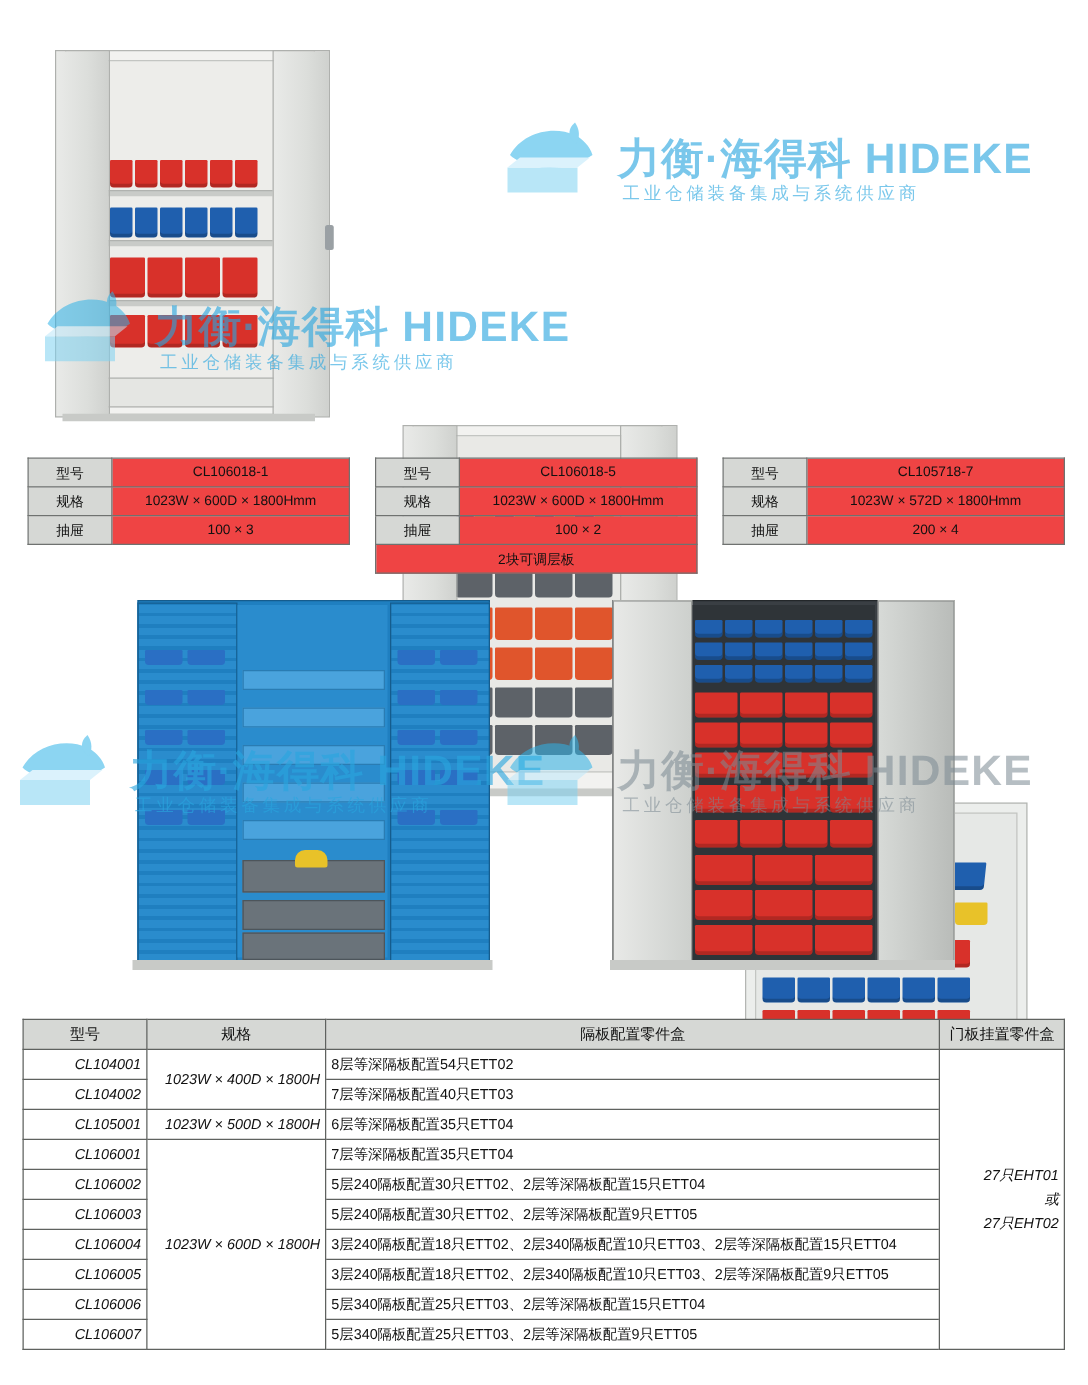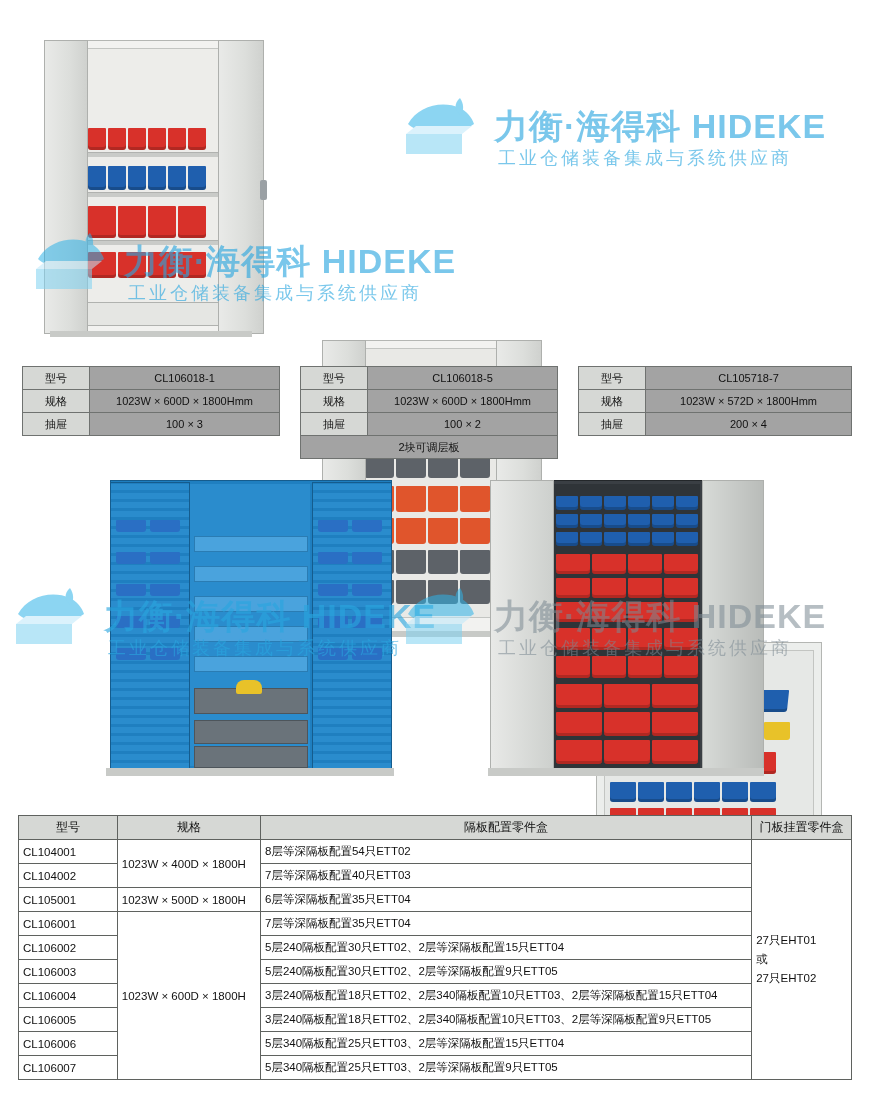--- a/index.html
+++ b/index.html
@@ -28,36 +28,36 @@
   .bin.blue2{background:#2a6fc4;}
   .bin.yellow{background:#e8c229;}
   .bin.dgrey{background:#5d6268;}
   .bin.orange{background:#e0552c;}
   .shelfline{position:absolute;background:#c9cbc8;border-top:1px solid #b0b2af;}
 
   
   .spectable{position:absolute;border-collapse:collapse;font-size:11px;}
   .spectable td{border:1px solid #6f7270;text-align:center;padding:3px 2px;height:16px;}
   .spectable .lbl{background:#d6d8d5;width:62px;font-size:11px;}
-  .spectable .val{background:#a3a3a3;}
+  .spectable .val{background:#ef4444;}
 
   
   .bigtable{position:absolute;left:18px;top:815px;width:834px;border-collapse:collapse;font-size:11.5px;}
   .bigtable td,.bigtable th{border:1px solid #5f625f;padding:2px 4px;height:19px;}
   .bigtable th{background:#d6d8d5;font-weight:normal;text-align:center;font-size:12px;}
   .bigtable td{background:#fff;}
-  .c{text-align:left;}
+  .c{text-align:right;font-style:italic;}
   .l{text-align:left;padding-left:6px;}
 
   .note{position:absolute;left:18px;top:1056px;color:#cf2127;font-size:13.5px;letter-spacing:.5px;}
 
   
   .wm{position:absolute;pointer-events:none;}
   .wm .wtext{font-size:34px;font-weight:bold;color:#29a6df;opacity:.62;white-space:nowrap;letter-spacing:1px;}
-  .wm .wtext2{font-size:18px;color:#29a6df;opacity:.62;letter-spacing:3px;white-space:nowrap;}
+  .wm .wtext2{font-size:14px;color:#29a6df;opacity:.62;letter-spacing:3px;white-space:nowrap;}
   .wm svg{opacity:.55;}
   .wm-grey .wtext{color:#7c8a93;opacity:.55;}
   .wm-grey .wtext2{color:#7c8a93;opacity:.55;}
 </style>
 </head>
 <body>
 
 <div class="page">
 
   <div class="row1">

